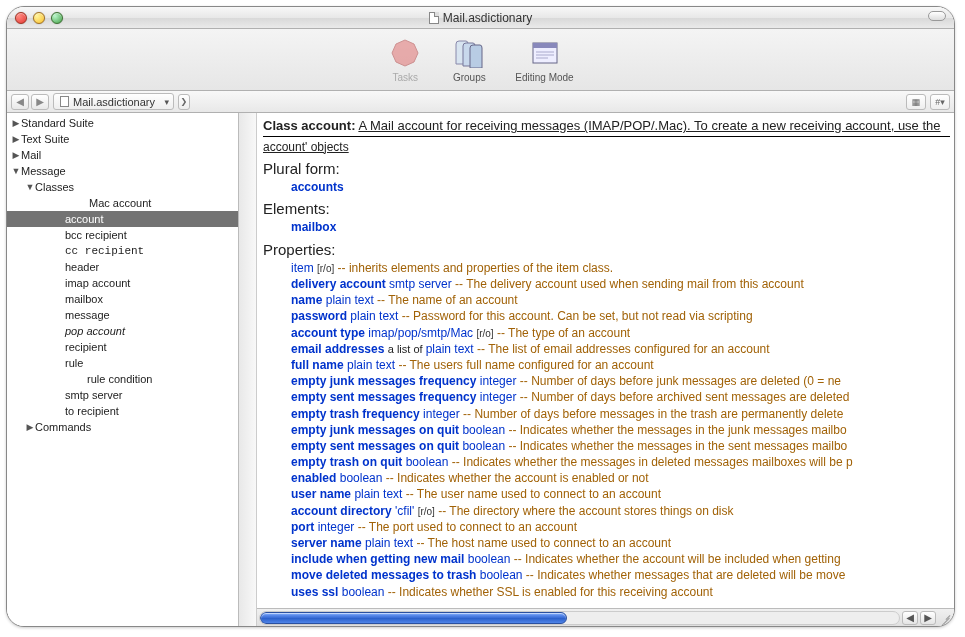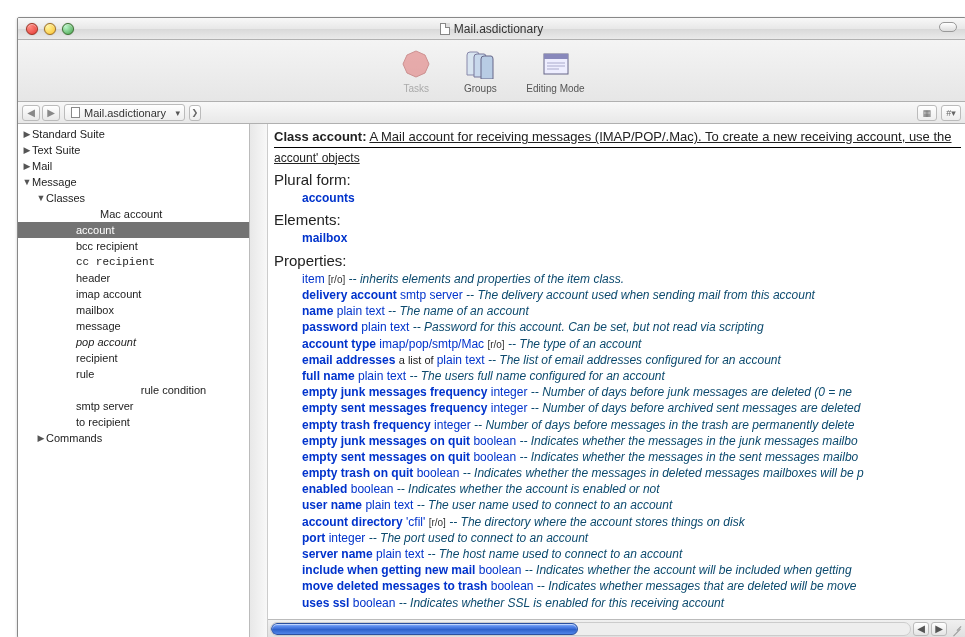--- a/index.html
+++ b/index.html
@@ -7,24 +7,24 @@
   font-family: "Lucida Grande", "Helvetica Neue", Arial, sans-serif;
   font-size: 11px;
   background: #fff;
   width: 965px;
   height: 637px;
   overflow: hidden;
   position: relative;
 }
 .window {
   border: 1px solid #888;
-  border-radius: 2px;
+  border-radius: 18px;
   width: 949px;
   height: 621px;
-  margin: 17px;
+  margin: 6px;
   overflow: hidden;
   box-shadow: 0 1px 3px rgba(0,0,0,0.2);
   background: #fff;
   display: flex;
   flex-direction: column;
 }
 .titlebar {
   height: 22px;
   background: linear-gradient(to bottom, #f8f8f8 0%, #e8e8e8 50%, #d8d8d8 51%, #eaeaea 100%);
   border-bottom: 1px solid #b0b0b0;
@@ -155,21 +155,21 @@
 .subheader{text-decoration:underline; display:inline-block; margin-top:2px;}
 .section-label{font-size:15px; color:#222; margin-top:4px;}
 .plural, .elem {
   color:#0033cc; font-weight:bold; padding-left:28px; display:block;
 }
 .props{padding-left:28px;}
 .prop-line{white-space:nowrap; overflow:hidden; text-overflow:clip;}
 .pname{color:#0033cc; font-weight:bold;}
 .ptype{color:#0033cc;}
 .ro{font-size:10px; color:#333;}
-.pdesc{color:#0c4a6e; font-style:italic;}
+.pdesc{color:#a16207; }
 .hscroll{
   height:18px; background:linear-gradient(#f0f0f0,#e0e0e0);
   border-top:1px solid #bbb; display:flex; align-items:center;
   padding:0 2px; gap:2px; margin-left:18px;
 }
 .track{
   flex:1; height:14px; background:#eee; border:1px solid #ccc;
   border-radius:8px; position:relative; overflow:hidden;
 }
 .thumb{
@@ -302,21 +302,21 @@
         </div>
         <div class="tree-row indent2" style="padding-left: 58px; font-style: italic;">
           <span>pop account</span>
         </div>
         <div class="tree-row indent2" style="padding-left: 58px;">
           <span>recipient</span>
         </div>
         <div class="tree-row indent2" style="padding-left: 58px;">
           <span>rule</span>
         </div>
-        <div class="tree-row indent2" style="padding-left: 80px; justify-content: center;">
+        <div class="tree-row indent2" style="padding-left: 80px;">
           <span>rule condition</span>
         </div>
         <div class="tree-row indent2" style="padding-left: 58px;">
           <span>smtp server</span>
         </div>
         <div class="tree-row indent2" style="padding-left: 58px;">
           <span>to recipient</span>
         </div>
         <div class="tree-row indent1">
           <span class="tri">▶</span>

